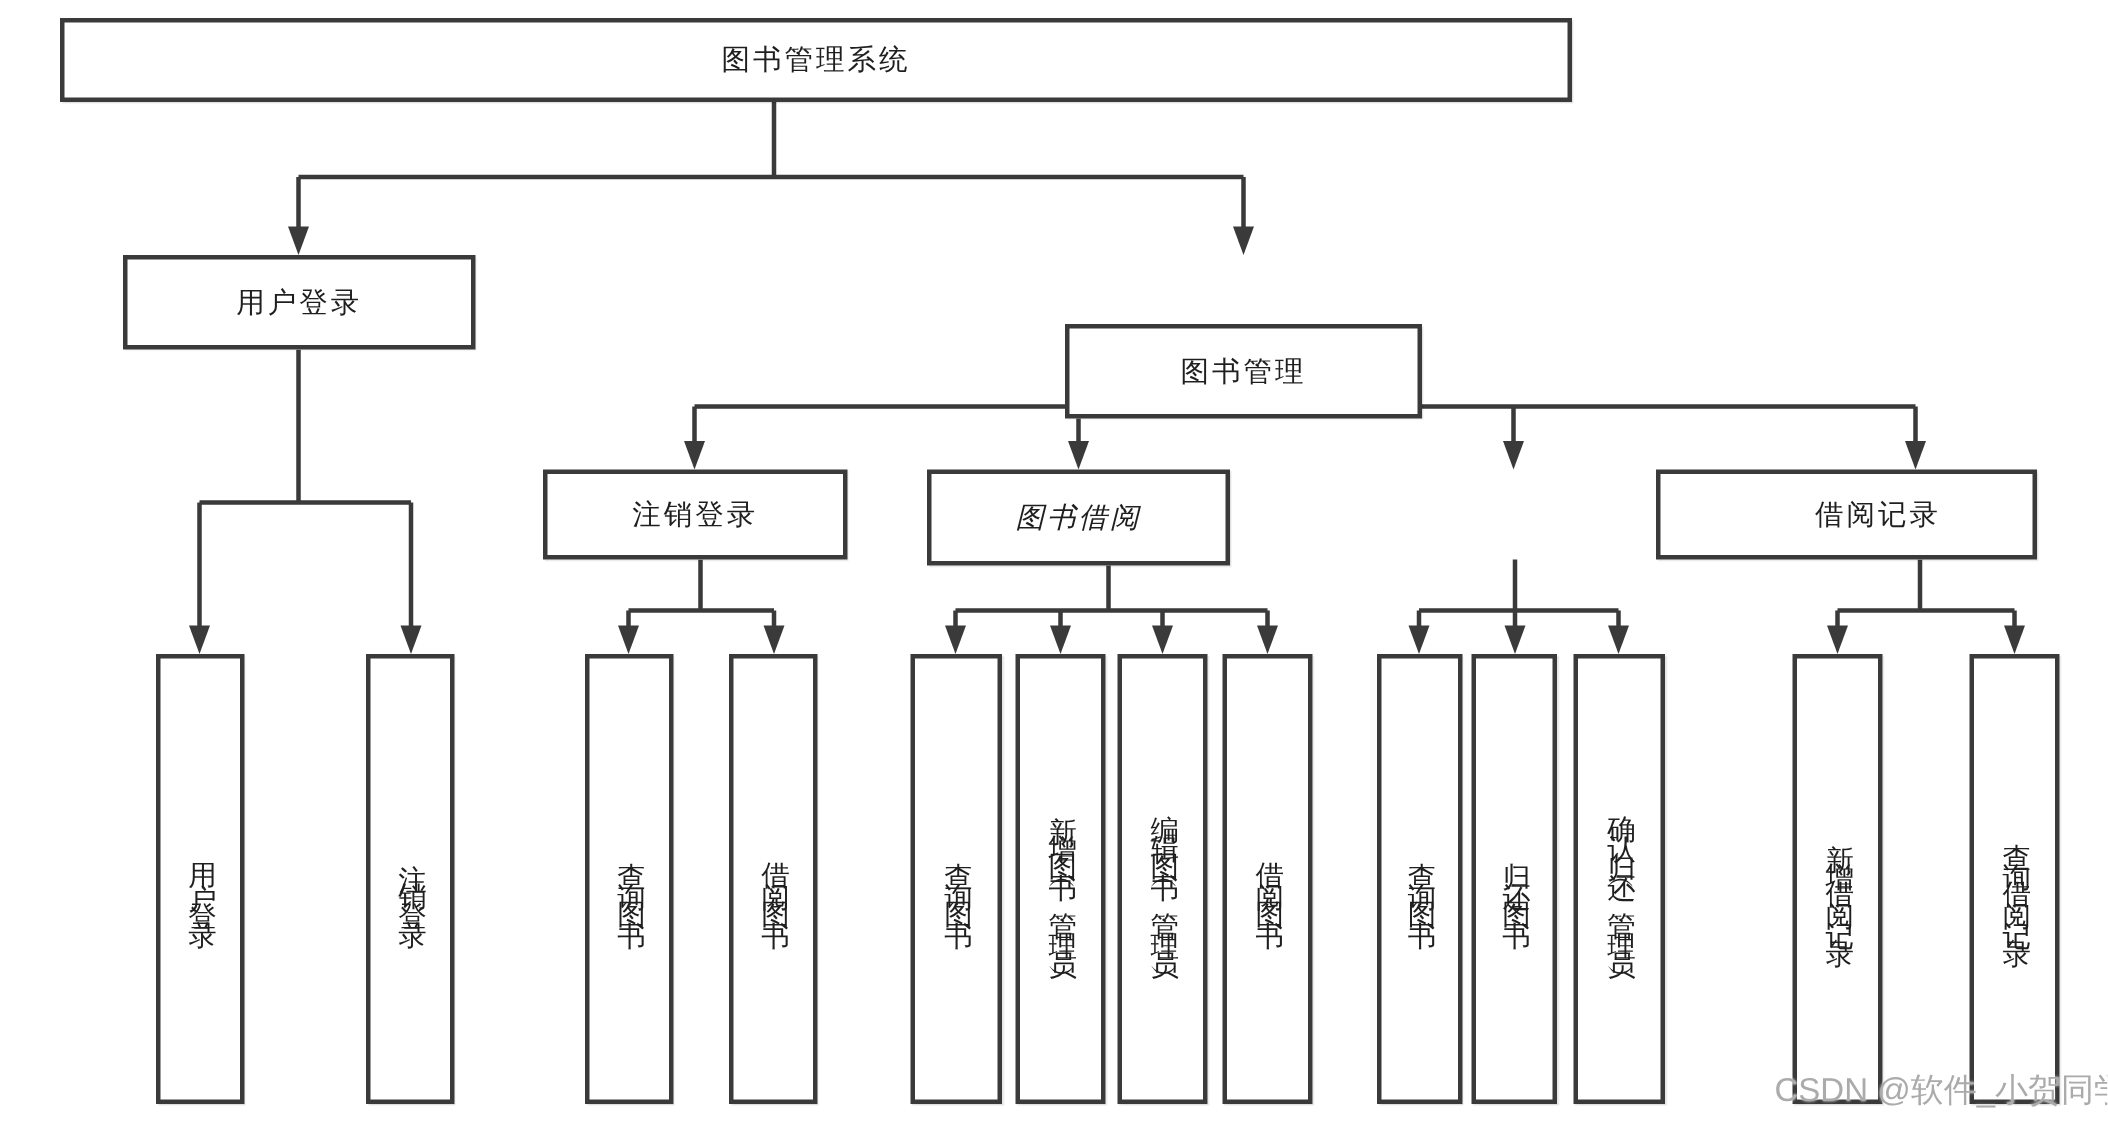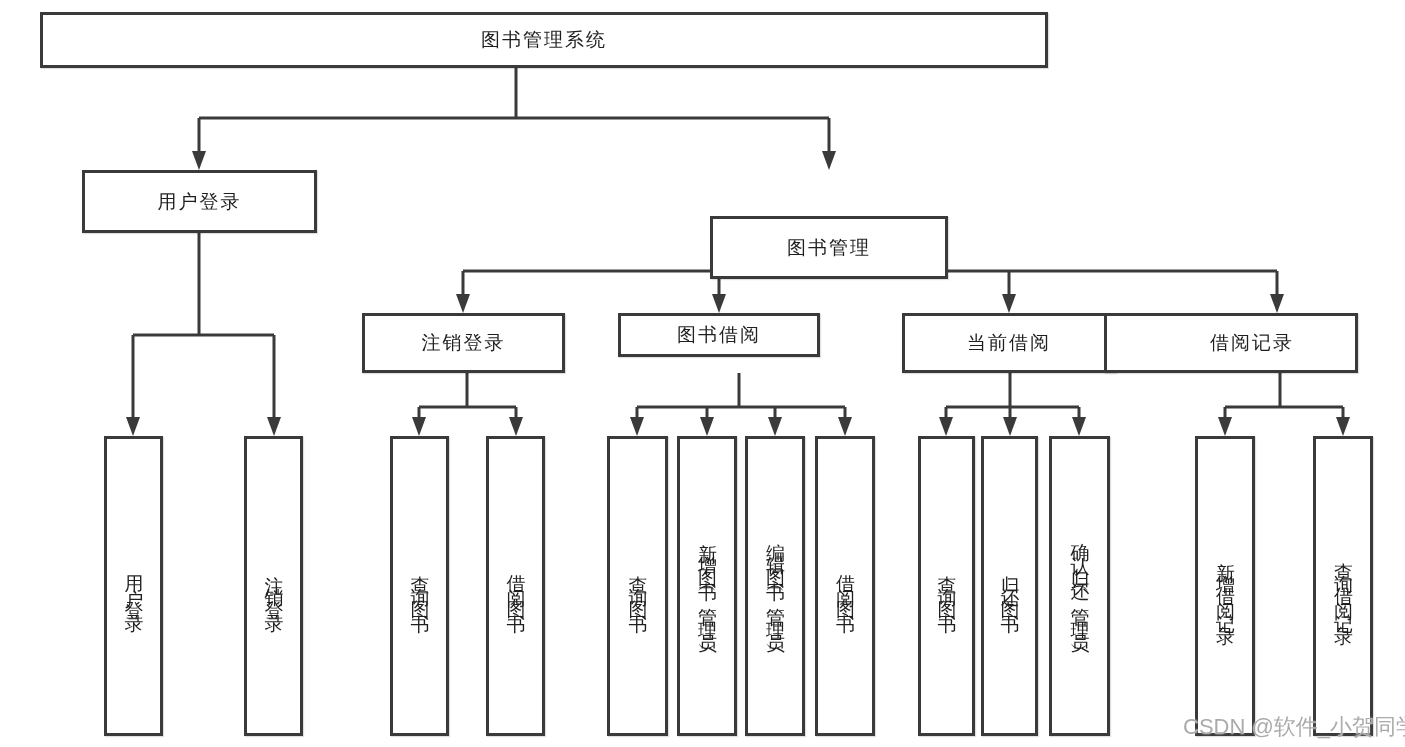--- a/index.html
+++ b/index.html
@@ -108,25 +108,22 @@
   <div class="box hbox" style="left:82px; top:170px; width:235px; height:63px;">
     <span class="lbl">用户登录</span>
   </div>
   <div class="box hbox" style="left:710px; top:170px; width:238px; height:63px;margin-top:46px;">
     <span class="lbl">图书管理</span>
   </div>
 
   <div class="box hbox" style="left:362px; top:313px; width:203px; height:60px;">
     <span class="lbl">注销登录</span>
   </div>
-  <div class="box hbox" style="left:618px; top:313px; width:202px; height:44px;">
+  <div class="box hbox" style="left:618px; top:313px; width:202px; height:64px;font-style:italic;">
     <span class="lbl">图书借阅</span>
-  </div>
-  <div class="box hbox" style="left:902px; top:313px; width:214px; height:60px;">
-    <span class="lbl">当前借阅</span>
   </div>
   <div class="box hbox" style="left:1104px; top:313px; width:254px; height:60px;padding-left:42px;">
     <span class="lbl">借阅记录</span>
   </div>
 
   <div class="box leaf" style="left:104px; top:436px; width:59px; height:300px;">
     <span class="lbl">用户登录</span>
   </div>
   <div class="box leaf" style="left:244px; top:436px; width:59px; height:300px;">
     <span class="lbl">注销登录</span>

